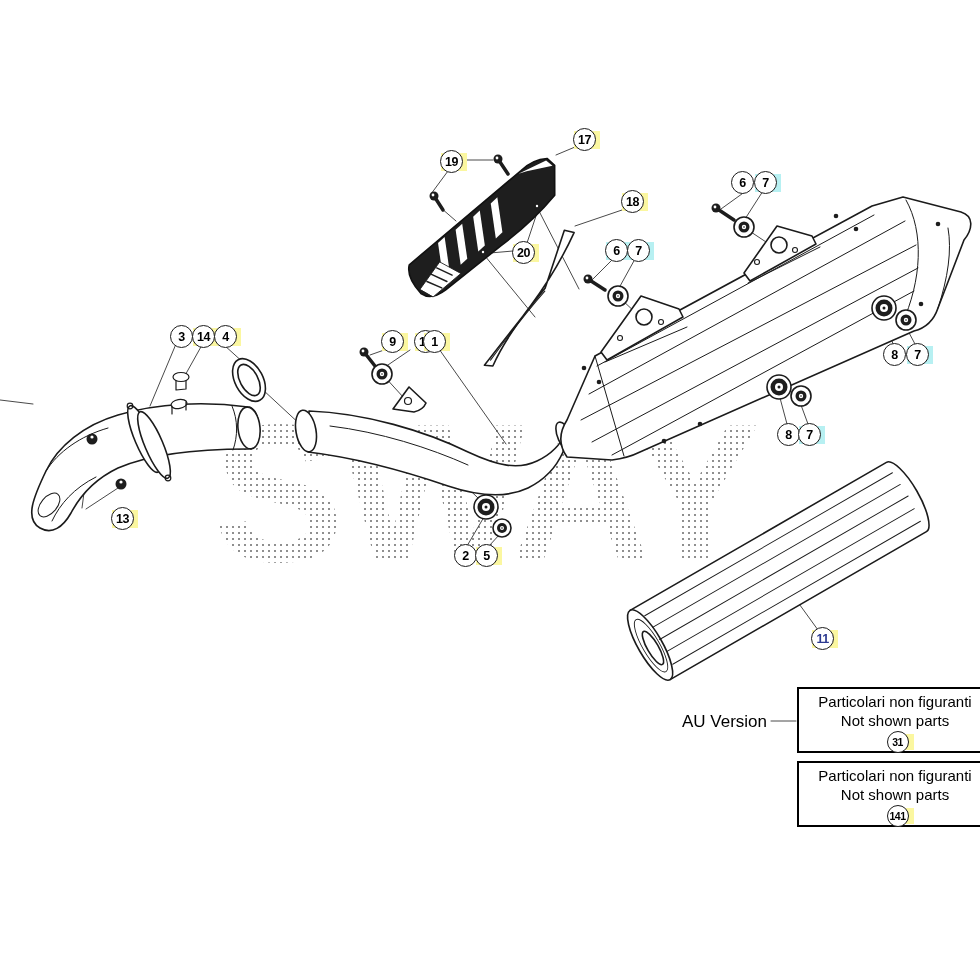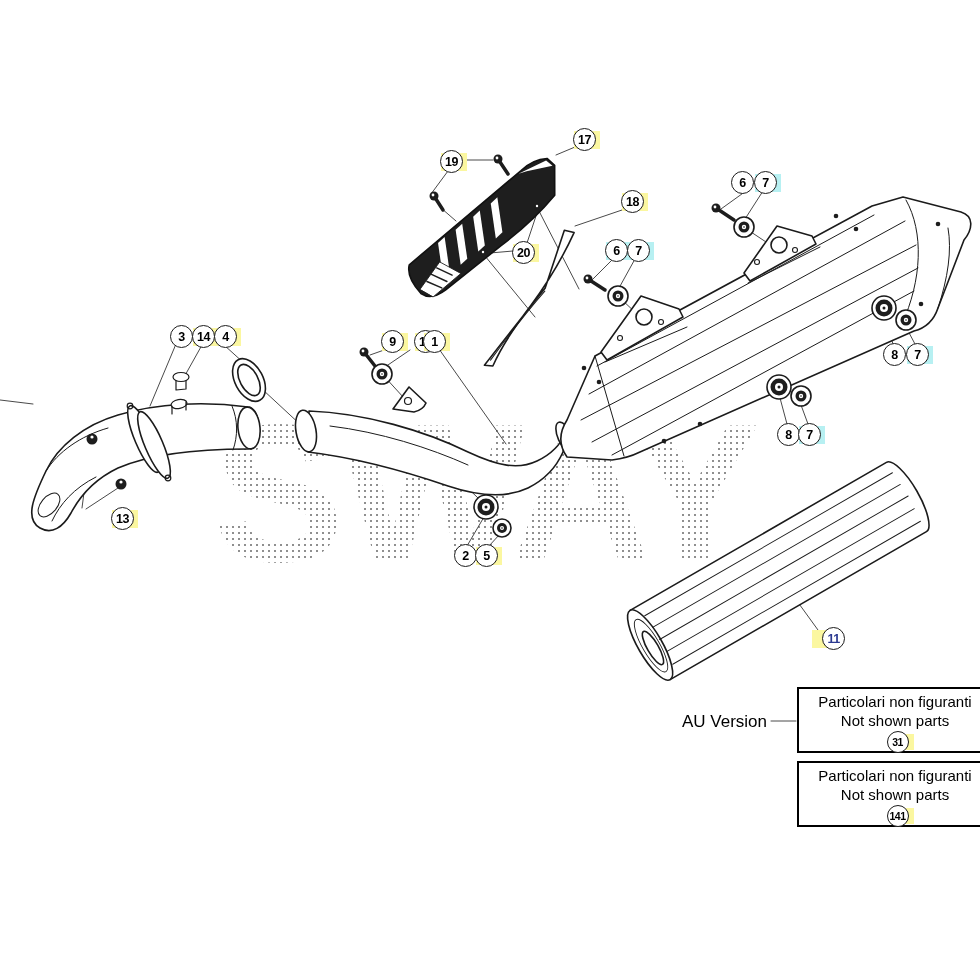--- a/index.html
+++ b/index.html
@@ -14,21 +14,21 @@
     color:transparent;-webkit-text-fill-color:transparent;
     user-select:none;pointer-events:none;}
   svg.art{position:absolute;left:0;top:0;}
   .callout-layer{position:absolute;left:0;top:0;width:980px;height:764px;pointer-events:none;padding-left:8px;}
   .callout{position:absolute;width:22px;height:22px;transform:translate(-50%,-50%);pointer-events:auto;}
   .callout .hl{position:absolute;left:1px;top:3px;width:26px;height:18px;background:var(--yellow);}
   .callout.hl-cyan .hl{background:var(--cyan);}
   .callout .circ{position:absolute;left:0;top:0;width:21px;height:21px;border:1.4px solid #1c1c1c;
     border-radius:50%;background:#fff;display:flex;align-items:center;justify-content:center;
     font-size:12.5px;font-weight:bold;letter-spacing:-0.5px;}
-  .callout.link .circ{color:var(--linkblue);margin-left:11px;}
+  .callout.link .circ{color:var(--linkblue);}
   .note-box{position:absolute;left:797px;width:196px;height:66px;border:2px solid #000;background:#fff;
     text-align:center;font-size:15px;line-height:19px;padding-top:3px;box-sizing:border-box;}
   .callout-inline{display:inline-block;position:relative;width:30px;height:22px;vertical-align:middle;margin-left:7px;}
   .callout-inline .hl{position:absolute;left:6px;top:4px;width:24px;height:16px;background:var(--yellow);}
   .callout-inline .circ{position:absolute;left:3px;top:1px;width:20px;height:20px;border:1.2px solid #1c1c1c;
     border-radius:50%;background:#fff;display:flex;align-items:center;justify-content:center;
     font-size:10.5px;font-weight:bold;letter-spacing:-0.5px;}
   .au-label{position:absolute;left:680px;top:712px;width:89px;text-align:center;font-size:17px;}
   .copyright{position:absolute;left:335px;top:829px;width:264px;text-align:center;font-size:15.5px;}
 </style>

